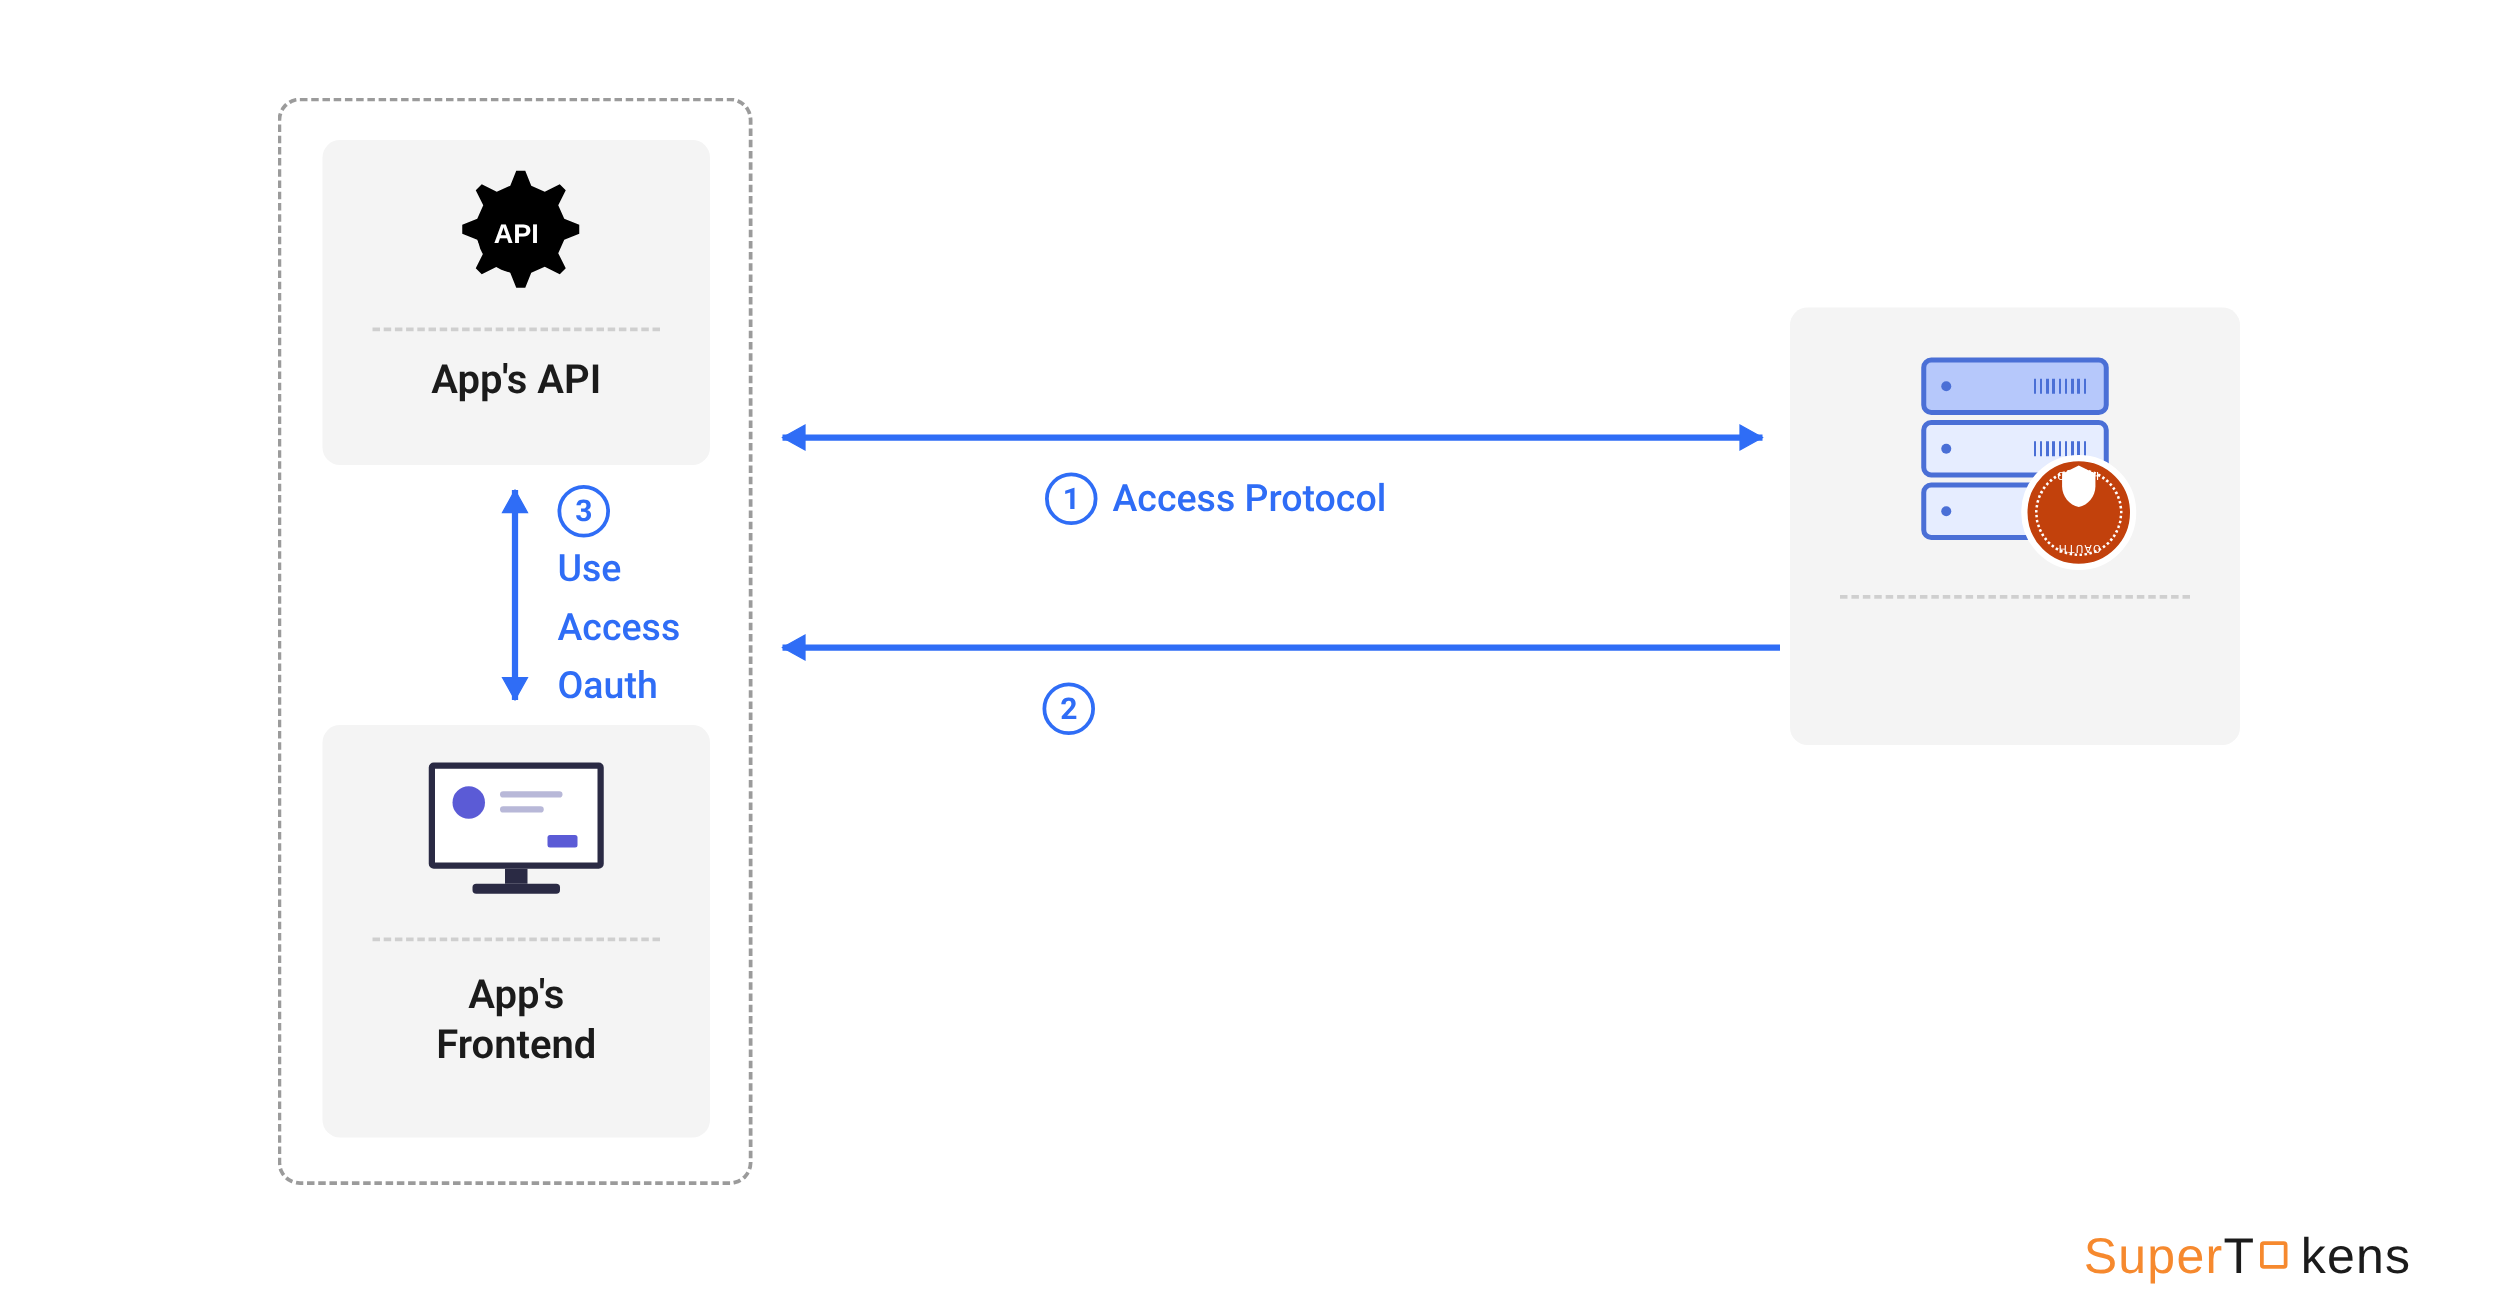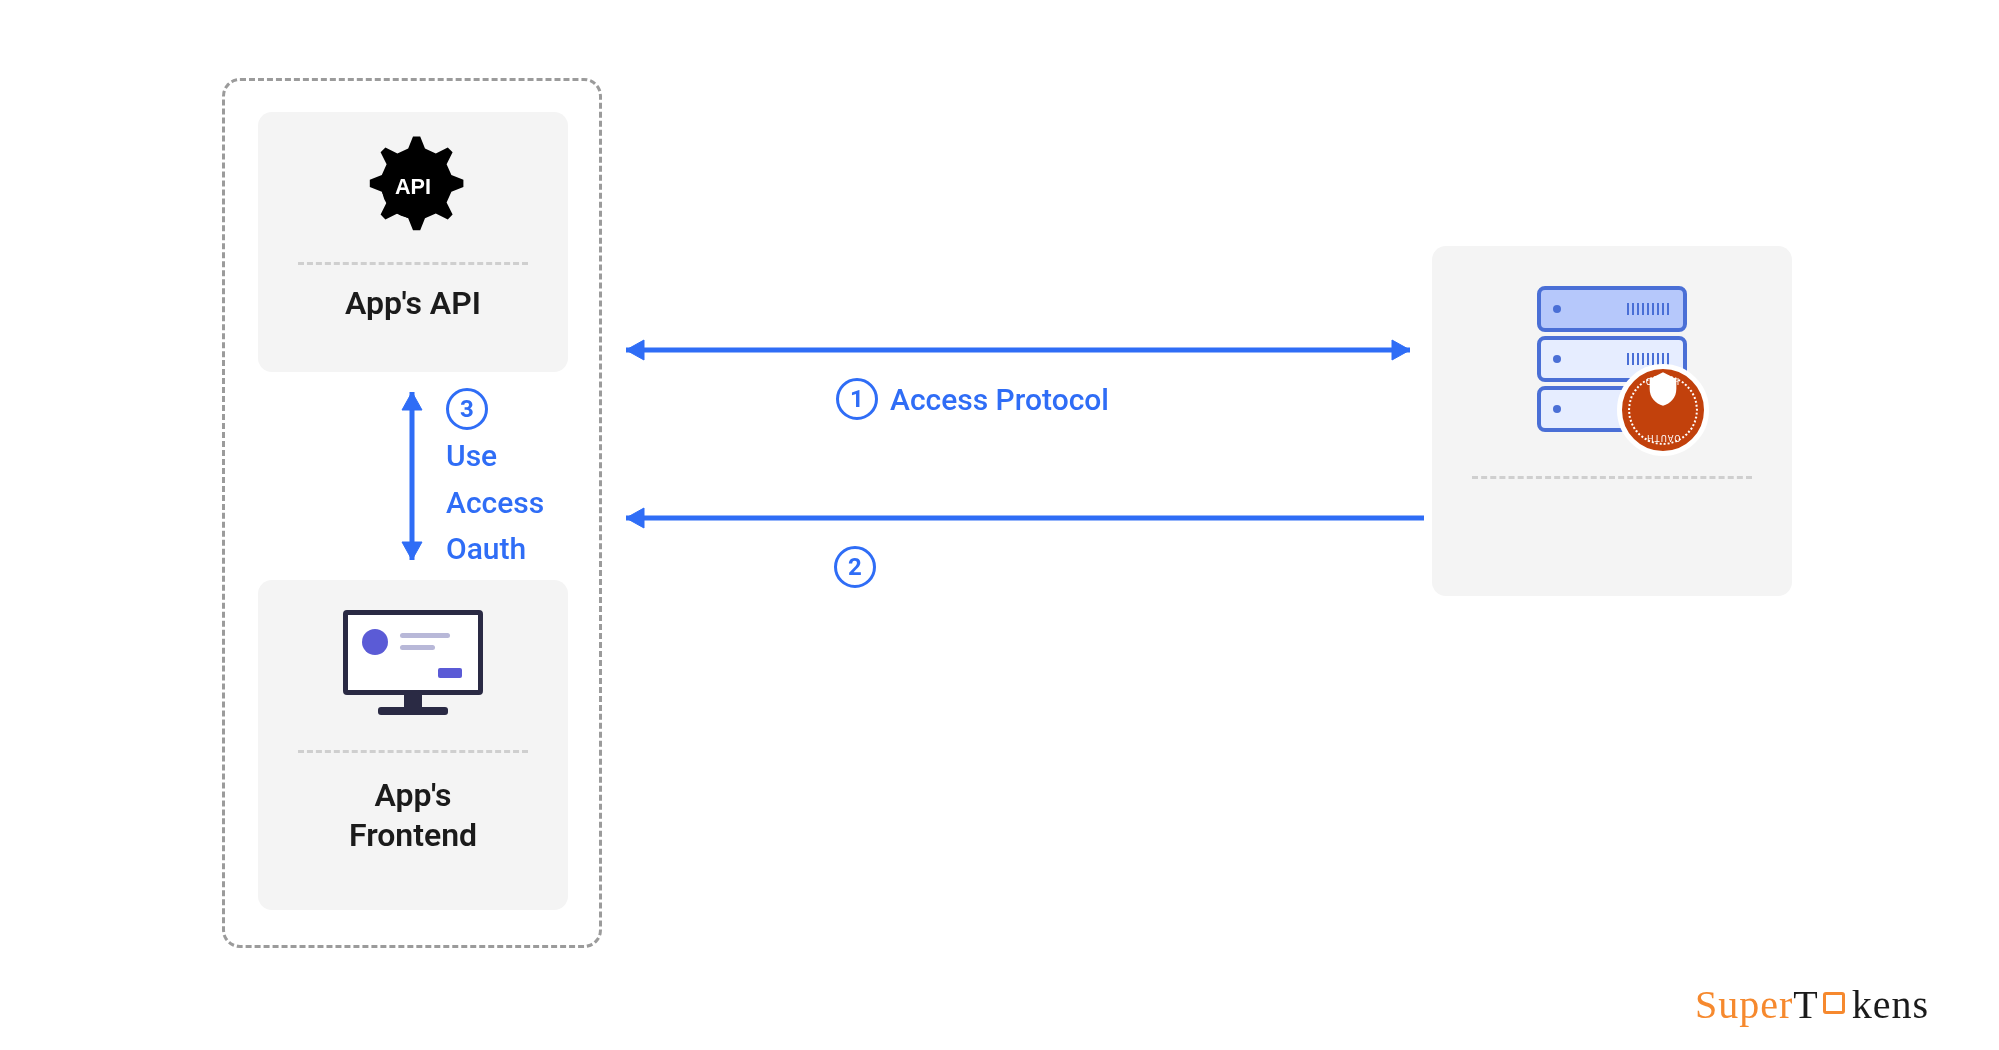--- a/index.html
+++ b/index.html
@@ -110,21 +110,21 @@
   .oauth-badge .tiny.bot { bottom:8px; transform: rotate(180deg);}
 
   
   .arrow { position:absolute; stroke:#2f6df6; fill:#2f6df6; }
   .annot { position:absolute; color:#2f6df6; font-size:30px; font-weight:500; display:flex; align-items:center; gap:12px; white-space:nowrap;}
   .annot .num { display:inline-flex; align-items:center; justify-content:center; width:36px; height:36px; border:3px solid #2f6df6; border-radius:50%; font-weight:700; font-size:24px;}
   .annot.vert { flex-direction:column; align-items:flex-start; gap:6px; white-space:normal; line-height:1.35;}
 
   
   .watermark {
-    position:absolute; right: 70px; bottom: 22px; font-size: 40px; font-weight:400; font-family: Liberation Serif, serif;
+    position:absolute; right: 70px; bottom: 22px; font-size: 40px; font-weight:400; font-family: Liberation Sans, sans-serif;
     letter-spacing:1px;
   }
   .watermark .s { color:#f6892e; }
   .watermark .rest { color:#1b1b1b; }
   .watermark .o-hack { position:relative; }
   .watermark .o-hack::after{
     content:""; position:absolute; left:4px; top:10px; width:16px; height:16px; border:3px solid #f6892e; border-radius:3px;
   }
 </style>
 </head>

